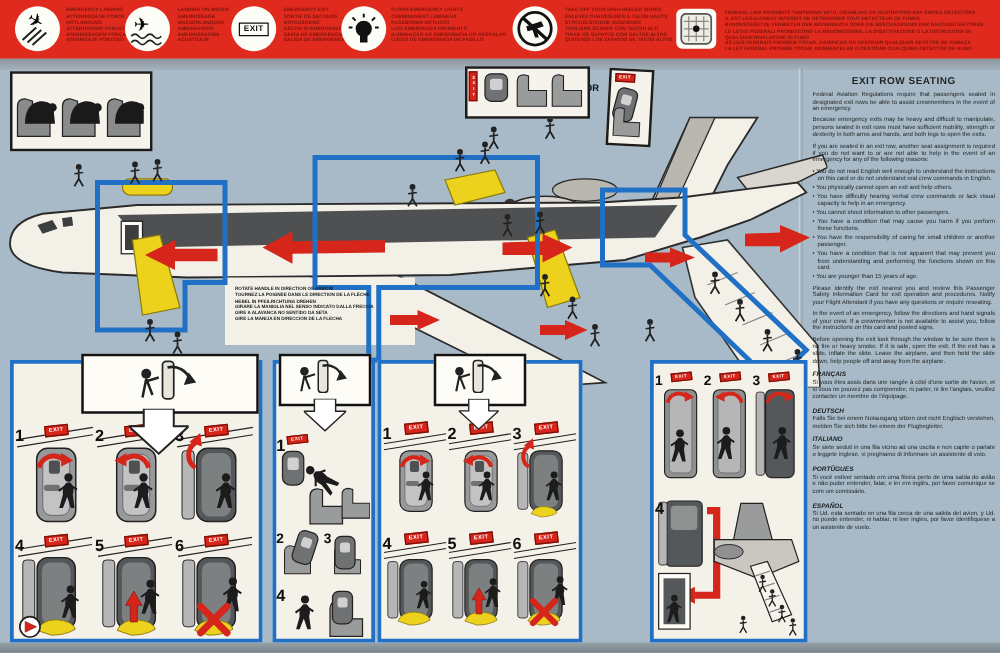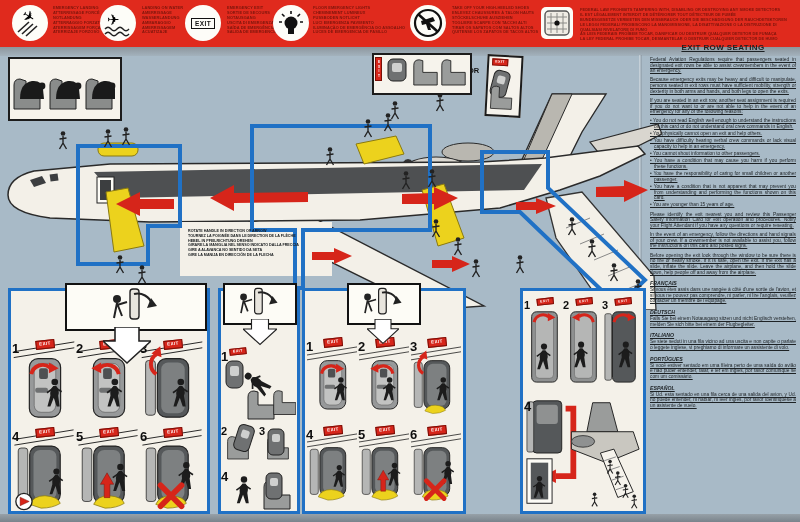--- a/index.html
+++ b/index.html
@@ -25,21 +25,21 @@
   .or-label{position:absolute;left:468px;top:66px;font-size:7.5px;font-weight:bold;color:#111;}
   .exit-v{position:absolute;left:1px;top:2px;background:#d6251a;color:#fff;font-size:3.2px;
           font-weight:bold;writing-mode:vertical-rl;text-orientation:upright;
           padding:2px 0.5px;line-height:1.1;letter-spacing:.5px;border:.5px solid #7a1008;}
   .exit-h{position:absolute;background:#d6251a;color:#fff;font-size:3.6px;font-weight:bold;
           padding:0 2px;border:.5px solid #7a1008;line-height:1.5;letter-spacing:.4px;}
   
   .rotate-note{position:absolute;left:188px;top:229px;width:150px;font-size:3.7px;
                line-height:1.3;color:#14181b;white-space:pre-line;z-index:6;font-weight:bold;}
   
-  .rightcol{position:absolute;left:650px;top:39px;width:146px;color:#1d2225;z-index:7;text-decoration:underline;}
+  .rightcol{position:absolute;left:650px;top:56px;width:146px;color:#1d2225;z-index:7;}
   .rc-title{font-size:8px;font-weight:bold;text-align:center;letter-spacing:.4px;margin:4px 0 5px 0;}
   .rc-p{font-size:4.8px;line-height:1.18;text-align:justify;margin:0 0 3.5px 0;}
   .rc-b{font-size:4.8px;line-height:1.18;text-align:justify;margin:0 0 1.5px 0;
         padding-left:4px;text-indent:-4px;}
   .lang{margin-top:5px;}
   .lang-name{font-size:5.2px;font-weight:bold;font-style:italic;margin-bottom:1px;}
   
   .panel{position:absolute;top:288px;height:220px;background:#f4f1e9;
          border:3px solid #2071c5;z-index:5;}
   .hdr-box{position:absolute;background:#fdfcf6;border:2.5px solid #111;z-index:9;}

